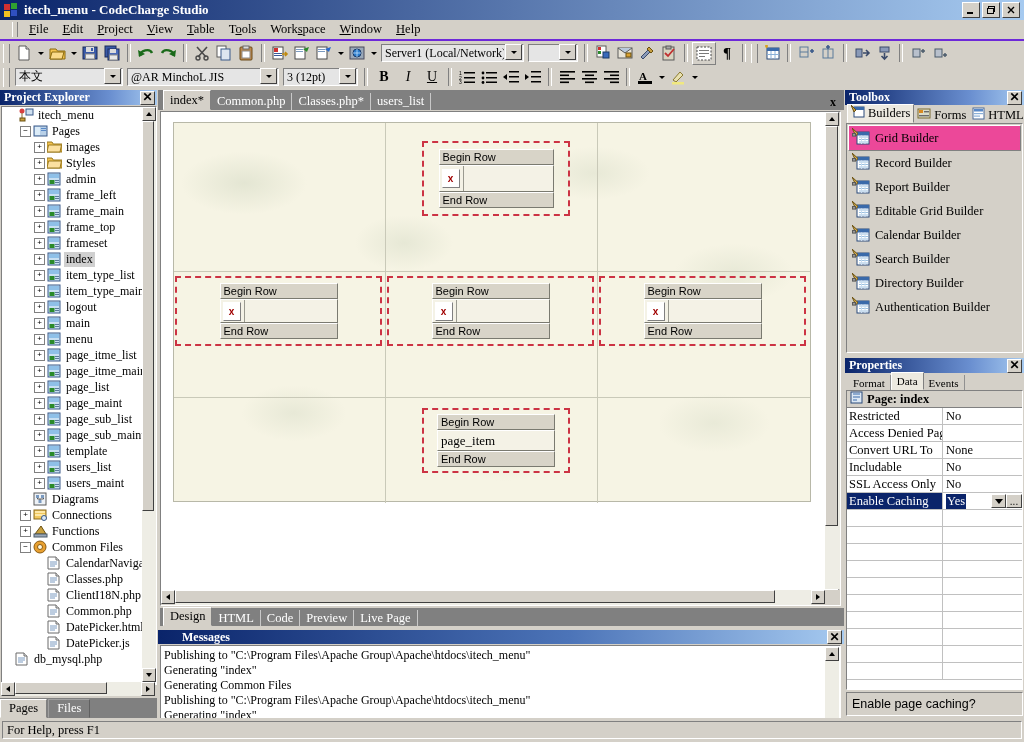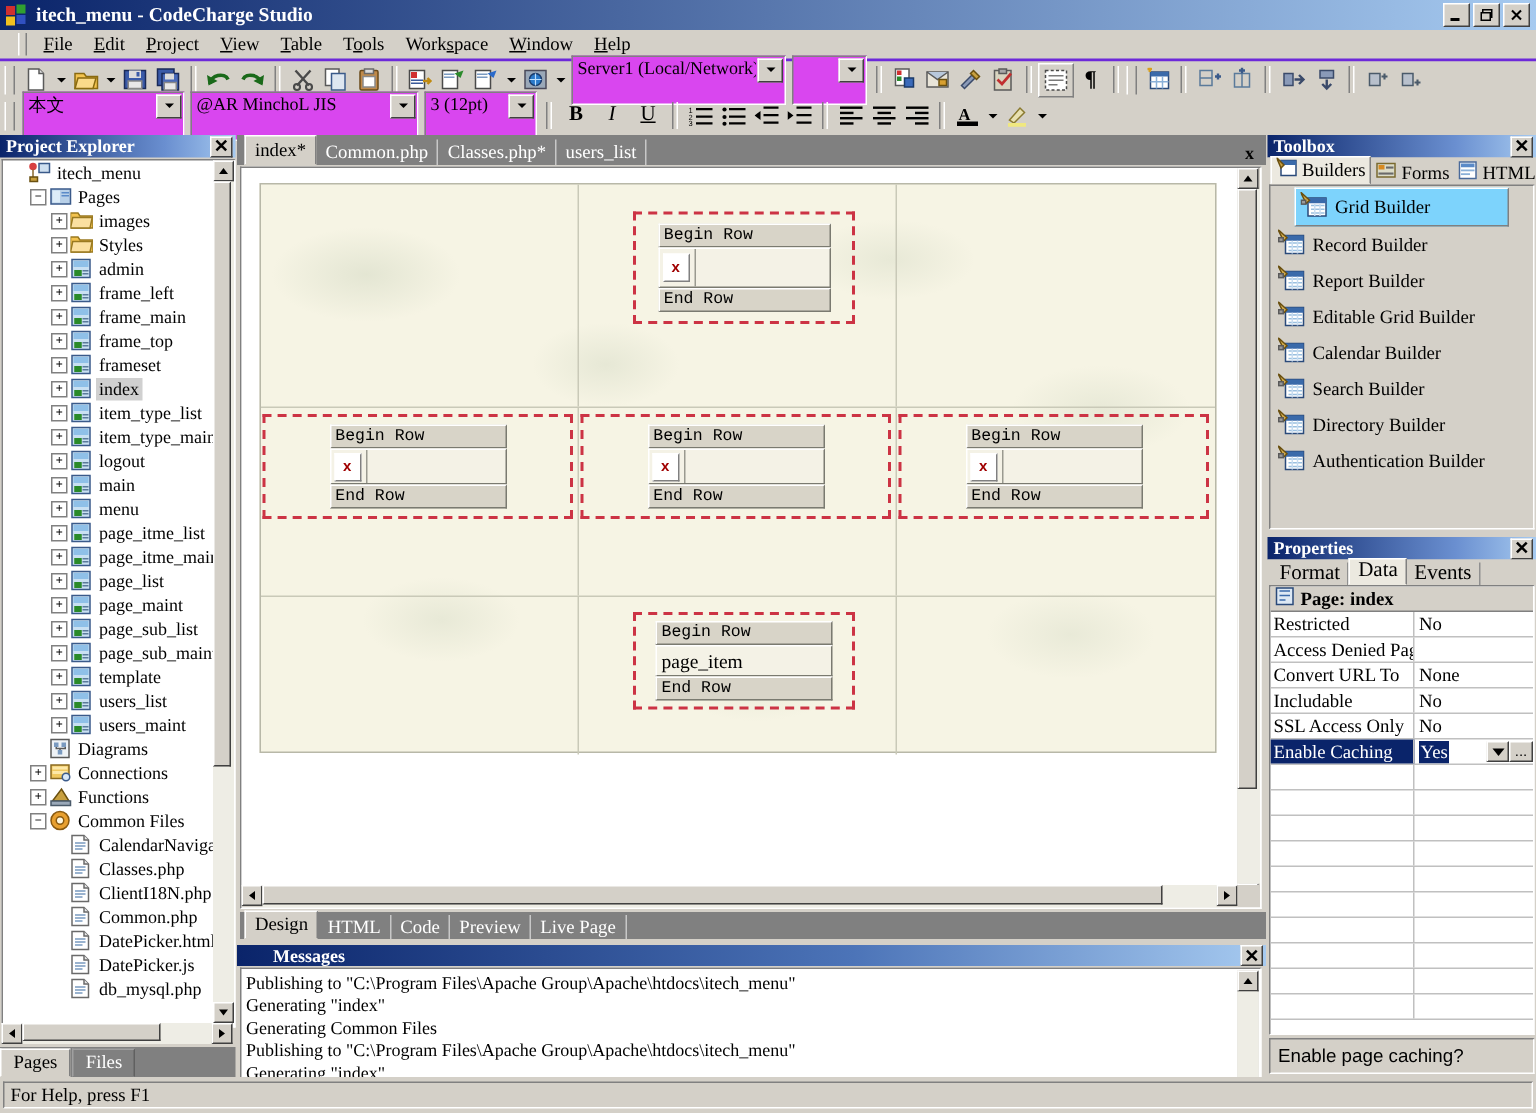--- a/index.html
+++ b/index.html
@@ -54,23 +54,23 @@
     border-left:1px solid #fff;border-right:1px solid #808080;}
   .tbtn{
     width:22px;height:21px;margin:0 0px;
     display:flex;align-items:center;justify-content:center;
     position:relative;
   }
   .tbtn.sel{border:1px solid;border-color:#fff #808080 #808080 #fff;background:#d4d0c8;}
   .arrowbtn{width:11px;height:21px;display:flex;align-items:center;justify-content:center;}
   .arrowbtn::after{content:"";border-left:3px solid transparent;border-right:3px solid transparent;border-top:3px solid #000;}
   .combo{
-    height:33px;background:#d946ef;
+    height:18px;background:#e5e5e5;
     border:1px solid;border-color:#808080 #fff #fff #808080;
-    display:flex;align-items:flex-start;margin:0 2px;
+    display:flex;align-items:flex-end;margin:0 2px;
     box-sizing:border-box;
   }
   .combo .cv{flex:1;padding-left:3px;font-size:12px;white-space:nowrap;overflow:hidden;
     font-family:"Liberation Serif",serif;}
   .combo .cb{
     width:15px;height:14px;margin:1px;background:#d4d0c8;
     border:1px solid;border-color:#fff #404040 #404040 #fff;
     display:flex;align-items:center;justify-content:center;flex:none;
   }
   .combo .cb::after{content:"";border-left:3px solid transparent;border-right:3px solid transparent;border-top:3px solid #000;}
@@ -182,21 +182,21 @@
   .grow:last-child{border-bottom:none;}
 
   .rowblock{
     border:2px dashed #cc3344;
     position:absolute;box-sizing:border-box;
     display:flex;flex-direction:column;align-items:center;justify-content:center;
   }
   .ccbar{
     background:#d8d4c8;
     border:1px solid;border-color:#fff #7a7a70 #7a7a70 #fff;
-    font-size:11px;font-family:Liberation Mono, monospace;
+    font-size:11px;font-family:Liberation Sans, sans-serif;
     padding:1px 2px 1px 3px;box-sizing:border-box;
     color:#000;
   }
   .ccbody{
     background:#f4f2e6;
     border:1px solid;border-color:#fff #7a7a70 #7a7a70 #fff;
     box-sizing:border-box;display:flex;align-items:center;
   }
   .xicon{
     width:16px;height:17px;background:#fff;
@@ -250,31 +250,31 @@
     font-family:"Liberation Serif",serif;color:#000;
   }
   .tbxtab.active{background:#ece9e0;border:1px solid;border-color:#fff #808080 #ece9e0 #fff;height:17px;}
   .tbxlist{
     position:absolute;left:1px;top:33px;width:177px;height:230px;
     background:#d4d0c8;border:1px solid;border-color:#808080 #fff #fff #808080;
     box-sizing:border-box;padding-top:1px;
   }
   .tbxitem{height:24px;display:flex;align-items:center;gap:5px;padding-left:5px;font-size:12.5px;
     font-family:"Liberation Serif",serif;}
-  .tbxitem.hover{border:1px solid;border-color:#fff #808080 #808080 #fff;background:#7dd3fc;
-    margin:0 16px;padding-left:3px;}
+  .tbxitem.hover{border:1px solid;border-color:#fff #808080 #808080 #fff;background:#ec4899;
+    margin:0 1px;padding-left:3px;}
 
   .prophdr{
     position:absolute;left:0;top:268px;width:179px;height:15px;
     background:linear-gradient(to right,#0a246a,#6a8fd0 70%,#a6caf0);
     color:#fff;font-weight:bold;font-size:12px;display:flex;align-items:center;
     padding:0 2px 0 4px;box-sizing:border-box;font-family:"Liberation Serif",serif;
   }
   .proptabs{position:absolute;left:0;top:283px;width:179px;height:17px;background:#d4d0c8;display:flex;align-items:flex-end;padding-left:3px;}
-  .ptab{height:15px;padding:0 5px;display:flex;align-items:center;font-size:14px;
+  .ptab{height:15px;padding:0 5px;display:flex;align-items:center;font-size:11px;
     font-family:"Liberation Serif",serif;border-right:1px solid #909090;}
   .ptab.active{background:#ece9e0;border:1px solid;border-color:#fff #808080 #ece9e0 #fff;height:16px;}
   .propgrid{
     position:absolute;left:1px;top:300px;width:177px;height:300px;
     background:#fff;border:1px solid;border-color:#808080 #fff #fff #808080;
     box-sizing:border-box;overflow:hidden;
   }
   .propcap{height:16px;background:#d4d0c8;display:flex;align-items:center;gap:4px;
     padding-left:3px;font-weight:bold;font-size:12.5px;font-family:"Liberation Serif",serif;
     border-bottom:1px solid #808080;}
@@ -1010,21 +1010,21 @@
             </div>
             <div class="trow" style="padding-left: 32px;">
               <span class="pm" style="visibility: hidden;"></span>
               <span class="tico"><svg width="13" height="14" viewBox="0 0 13 14">
                   <path d="M1 1h8l3 3v9H1z" fill="#fff" stroke="#6a6a6a"></path>
                   <path d="M9 1v3h3" fill="#e8e8e8" stroke="#6a6a6a"></path>
                   <path d="M3 6h7 M3 8h7 M3 10h5" stroke="#7a9ac0"></path>
                 </svg></span>
               <span class="tlabel">DatePicker.js</span>
             </div>
-            <div class="trow" style="padding-left: 32px;">
+            <div class="trow" style="">
               <span class="pm" style="visibility: hidden;"></span>
               <span class="tico"><svg width="13" height="14" viewBox="0 0 13 14">
                   <path d="M1 1h8l3 3v9H1z" fill="#fff" stroke="#6a6a6a"></path>
                   <path d="M9 1v3h3" fill="#e8e8e8" stroke="#6a6a6a"></path>
                   <path d="M3 6h7 M3 8h7 M3 10h5" stroke="#7a9ac0"></path>
                 </svg></span>
               <span class="tlabel">db_mysql.php</span>
             </div>
             <div class="trow" style="padding-left: 32px; margin-top: 40px;">
               <span class="pm" style="visibility: hidden;"></span>

